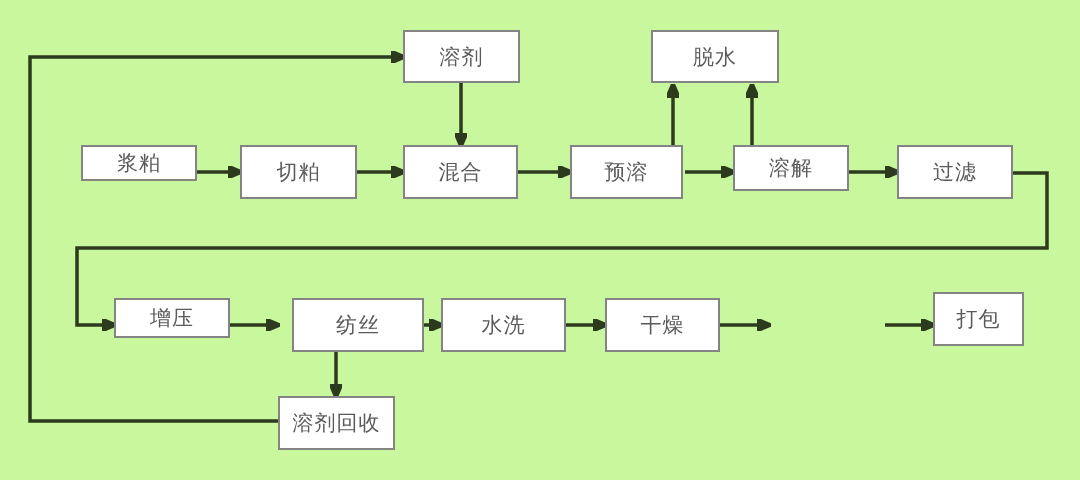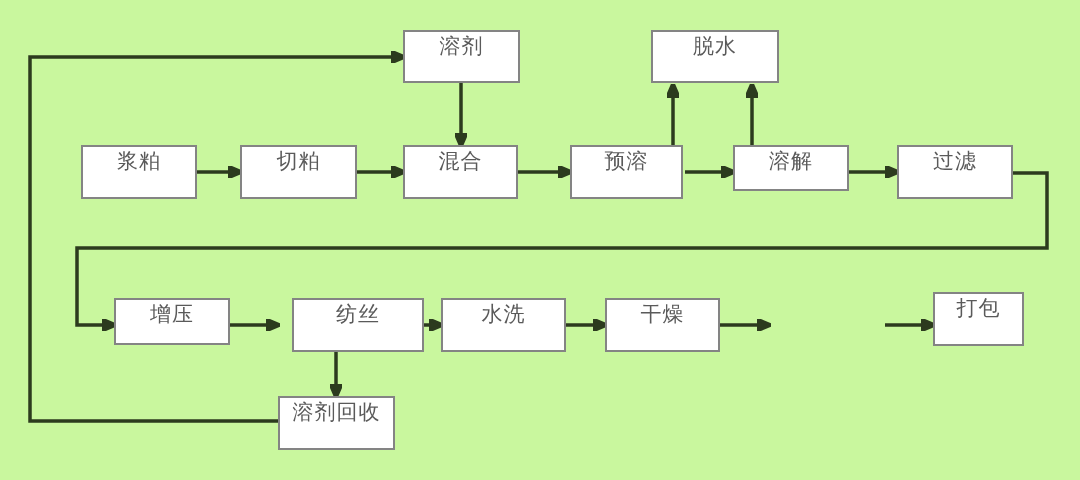--- a/index.html
+++ b/index.html
@@ -31,21 +31,21 @@
   }
   #arrowhead-shape{
     fill:var(--connector);
   }
   .node{
     position:absolute;
     box-sizing:border-box;
     background:var(--node-fill);
     border:2px solid var(--node-border);
     display:flex;
-    align-items:flex-start;
+    align-items:center;
     justify-content:center;
     color:var(--text);
     font-size:21px;
     letter-spacing:1px;
     white-space:nowrap;
   }
 </style>
 </head>
 <body>
 
@@ -80,40 +80,40 @@
     <path d="M278,421 H30 V57 H403" marker-end="url(#arrow)"></path>
   </svg>
 
   <div class="node" style="left:403px;top:30px;width:117px;height:53px">
     <span>溶剂</span>
   </div>
   <div class="node" style="left:651px;top:30px;width:128px;height:53px">
     <span>脱水</span>
   </div>
 
-  <div class="node" style="left:81px;top:145px;width:116px;height:54px">
+  <div class="node" style="left:81px;top:145px;width:116px;height:36px">
     <span>浆粕</span>
   </div>
   <div class="node" style="left:403px;top:145px;width:115px;height:54px">
     <span>混合</span>
   </div>
   <div class="node" style="left:240px;top:145px;width:117px;height:54px">
     <span>切粕</span>
   </div>
   <div class="node" style="left:570px;top:145px;width:113px;height:54px">
     <span>预溶</span>
   </div>
   <div class="node" style="left:733px;top:145px;width:116px;height:46px">
     <span>溶解</span>
   </div>
   <div class="node" style="left:897px;top:145px;width:116px;height:54px">
     <span>过滤</span>
   </div>
 
-  <div class="node" style="left:114px;top:298px;width:116px;height:47px">
+  <div class="node" style="left:114px;top:298px;width:116px;height:40px">
     <span>增压</span>
   </div>
   <div class="node" style="left:292px;top:298px;width:132px;height:54px">
     <span>纺丝</span>
   </div>
   <div class="node" style="left:441px;top:298px;width:125px;height:54px">
     <span>水洗</span>
   </div>
   <div class="node" style="left:605px;top:298px;width:115px;height:54px">
     <span>干燥</span>

